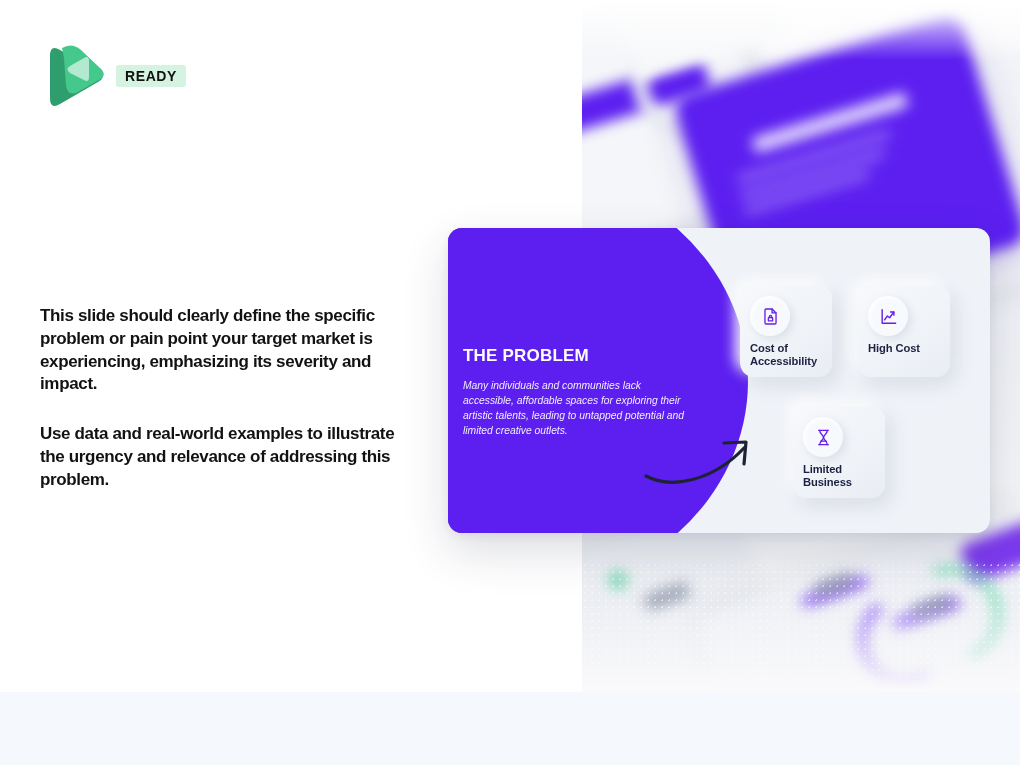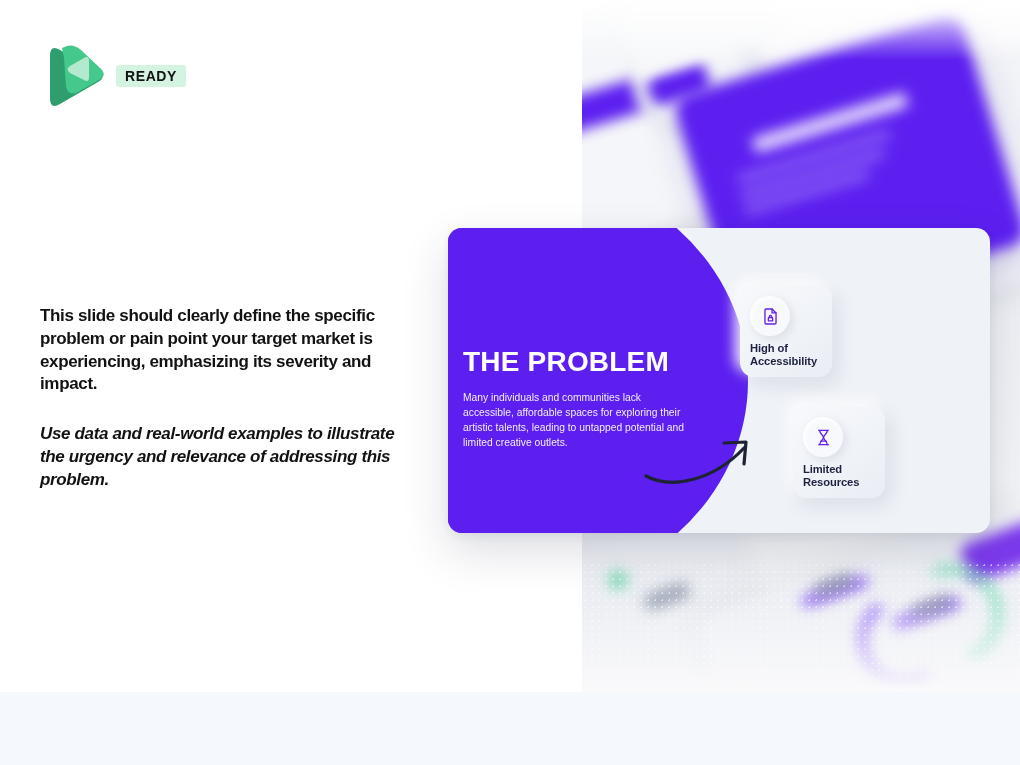--- a/index.html
+++ b/index.html
@@ -152,21 +152,21 @@
     letter-spacing: -0.8px;
   }
   .body-copy {
     position: absolute; left: 40px; top: 305px;
     width: 378px;
   }
   .body-copy p {
     font-size: 17px; line-height: 1.34; font-weight: 700;
     color: #121212; letter-spacing: -0.35px;
   }
-  .body-copy p + p { margin-top: 27px; font-style: italic; }
+  .body-copy p + p { margin-top: 27px; }
 
   
   .slide-card {
     position: absolute;
     left: 448px; top: 228px;
     width: 542px; height: 305px;
     background: #eff2f7;
     border-radius: 14px;
     overflow: hidden;
     box-shadow: 0 18px 46px rgba(35,45,75,.16), 0 3px 10px rgba(35,45,75,.07);
@@ -181,27 +181,28 @@
   .purple-shape::before {
     content:"";
     position:absolute; left:0; top:0; width:210px; height:430px;
     background:#5c1ff0;
   }
   .purple-content {
     position: absolute; left: 15px; top: 118px; width: 228px;
     color: #ffffff;
   }
   .purple-title {
-    font-size: 28px; font-weight: 800; letter-spacing: .2px;
+    font-size: 17px; font-weight: 800; letter-spacing: .2px;
     color: #ffffff;
   }
   .purple-body {
     margin-top: 12px;
     font-size: 10.3px; line-height: 1.46; font-weight: 400;
     color: #f2ecff;
+    font-style: italic;
   }
 
   .arrow-svg { position: absolute; left: 196px; top: 202px; width: 120px; height: 60px; }
 
   .feature {
     position: absolute;
     background: linear-gradient(145deg,#f7f9fc 0%,#eff2f7 62%,#e9edf4 100%);
     border-radius: 14px;
     box-shadow: 6px 8px 18px rgba(120,132,160,.18), -5px -5px 14px rgba(255,255,255,.95);
   }
@@ -297,31 +298,41 @@
 
     <div class="feature f1">
       <div class="f-icon">
         <svg viewBox="0 0 24 24" width="19" height="19" fill="none" stroke="#6620e8" stroke-width="1.7" stroke-linecap="round" stroke-linejoin="round">
           <path d="M14 2.5H6.5A1.5 1.5 0 0 0 5 4v16a1.5 1.5 0 0 0 1.5 1.5h11A1.5 1.5 0 0 0 19 20V7.5Z"></path>
           <path d="M14 2.5V7.5H19"></path>
           <rect x="9.3" y="13.4" width="5.4" height="4.2" rx="0.7"></rect>
           <path d="M10.6 13.4v-1.3a1.4 1.4 0 0 1 2.8 0v1.3"></path>
         </svg>
       </div>
-      <div class="f-label">High of Accessibility</div>
-    </div>
-
+      <div class="f-label">Cost of Accessibility</div>
+    </div>
+
+    <div class="feature f2">
+      <div class="f-icon">
+        <svg viewBox="0 0 24 24" width="19" height="19" fill="none" stroke="#6620e8" stroke-width="1.8" stroke-linecap="round" stroke-linejoin="round">
+          <path d="M4 3.5v17h17"></path>
+          <path d="M7 16.2 L10.6 11.4 L13.4 13.6 L18.6 6.4"></path>
+          <path d="M14.6 6.3 H18.8 V10.3"></path>
+        </svg>
+      </div>
+      <div class="f-label">High Cost</div>
+    </div>
 
     <div class="feature f3">
       <div class="f-icon">
         <svg viewBox="0 0 24 24" width="19" height="19" fill="none" stroke="#6620e8" stroke-width="1.8" stroke-linecap="round" stroke-linejoin="round">
           <path d="M6 3h12"></path>
           <path d="M6 21h12"></path>
           <path d="M7.2 3c0 4.2 4.8 6.1 4.8 9s-4.8 4.8-4.8 9"></path>
           <path d="M16.8 3c0 4.2-4.8 6.1-4.8 9s4.8 4.8 4.8 9"></path>
           <path d="M8.6 16.6h6.8"></path>
         </svg>
       </div>
-      <div class="f-label">Limited Resources</div>
+      <div class="f-label">Limited Business</div>
     </div>
   </div>
 
 </div>
 
 </body></html>

